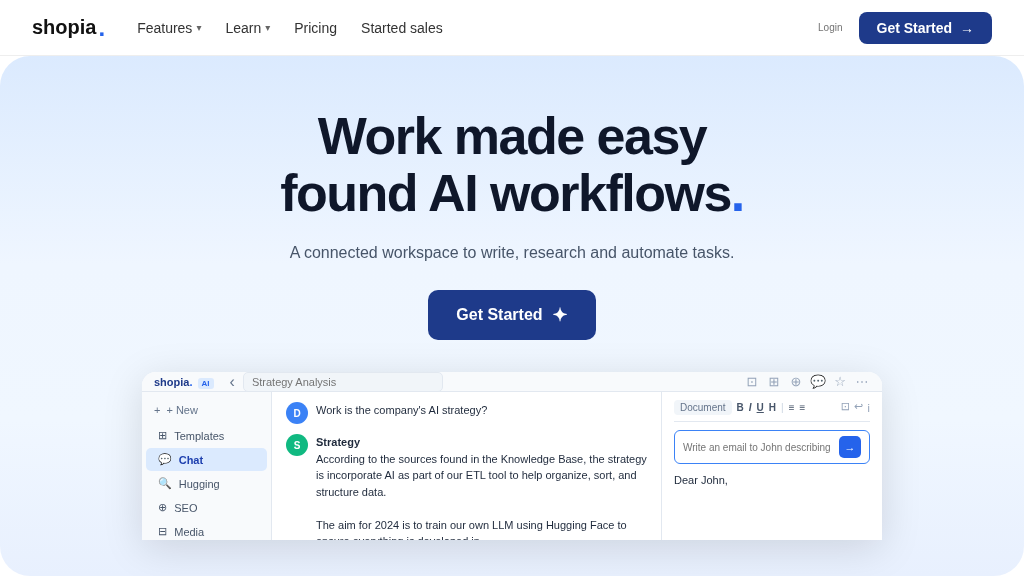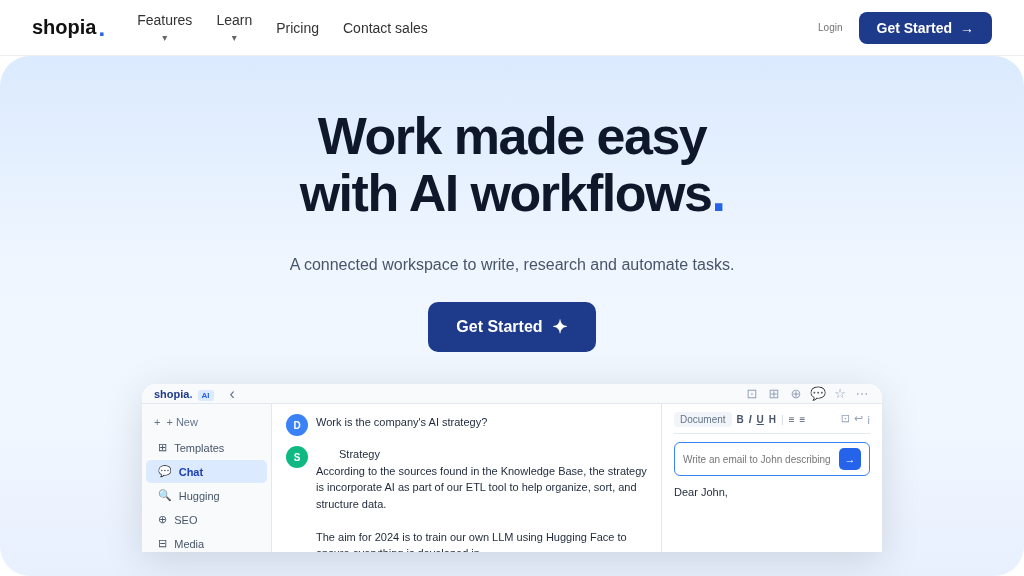--- a/index.html
+++ b/index.html
@@ -35,21 +35,20 @@
     .logo-dot { color: #2563eb; font-size: 24px; }
     .nav-links { display: flex; align-items: center; gap: 24px; }
     .nav-link {
       font-size: 14px;
       color: #333;
       cursor: pointer;
       display: flex;
       align-items: center;
       gap: 4px;
       text-decoration: none;
-      flex-direction: column;
     }
     .nav-chevron { font-size: 10px; color: #666; }
     .nav-right { display: flex; align-items: center; gap: 16px; }
     .login-btn {
       font-size: 10px;
       color: #737373;
       cursor: pointer;
       background: none;
       border: none;
     }
@@ -86,21 +85,21 @@
       font-weight: 900;
       color: #0f172a;
       text-align: center;
       line-height: 1.1;
       letter-spacing: -1.5px;
       max-width: 640px;
     }
     .hero-title .accent { color: #2563eb; }
 
     .hero-subtitle {
-      margin-top: 34px;
+      margin-top: 22px;
       font-size: 16px;
       color: #475569;
       text-align: center;
     }
 
     .hero-cta {
       margin-top: 28px;
       background: #1e3a8a;
       color: #fff;
       border: none;
@@ -246,21 +245,21 @@
       color: #fff;
       flex-shrink: 0;
     }
     .avatar-d { background: #3b82f6; }
     .avatar-s { background: #10b981; }
     .chat-text {
       font-size: 11px;
       color: #1e293b;
       line-height: 1.5;
     }
-    .chat-text strong { font-weight: 400; margin-left: 23px; }
+    .chat-text strong { font-weight: 700; }
 
     
     .doc-area {
       width: 220px;
       flex-shrink: 0;
       padding: 8px 12px;
       overflow: hidden;
     }
     .doc-toolbar {
       display: flex;
@@ -340,52 +339,53 @@
         <span class="nav-chevron">▾</span>
       </a>
       <a class="nav-link">
         <span>Learn</span>
         <span class="nav-chevron">▾</span>
       </a>
       <a class="nav-link">
         <span>Pricing</span>
       </a>
       <a class="nav-link">
-        <span>Contact sales</span>
+        <span>Started sales</span>
       </a>
     </div>
   </div>
   <div class="nav-right">
     <button class="login-btn">Login</button>
     <button class="get-started-btn">
       <span>Get Started</span>
       <span class="arrow">→</span>
     </button>
   </div>
 </nav>
 
 <div class="hero">
   <h1 class="hero-title">
     <span>Work made easy</span><br>
-    <span>with AI workflows</span><span class="accent">.</span>
+    <span>found AI workflows</span><span class="accent">.</span>
   </h1>
   <p class="hero-subtitle">A connected workspace to write, research and automate tasks.</p>
   <button class="hero-cta">
     <span>Get Started</span>
     <span class="icon">✦</span>
   </button>
 
   <div class="app-window">
 
     <div class="window-topbar">
       <div class="window-logo">
         <span>shopia</span><span class="window-logo-dot">.</span>
         <span class="window-logo-badge">AI</span>
       </div>
       <span class="window-back-btn">‹</span>
+      <input class="window-search" type="text" placeholder="Strategy Analysis" style="">
       <div class="window-actions">
         <span class="window-action-icon">⊡</span>
         <span class="window-action-icon">⊞</span>
         <span class="window-action-icon">⊕</span>
         <span class="window-action-icon">💬</span>
         <span class="window-action-icon">☆</span>
         <span class="window-action-icon">⋯</span>
       </div>
     </div>
 

